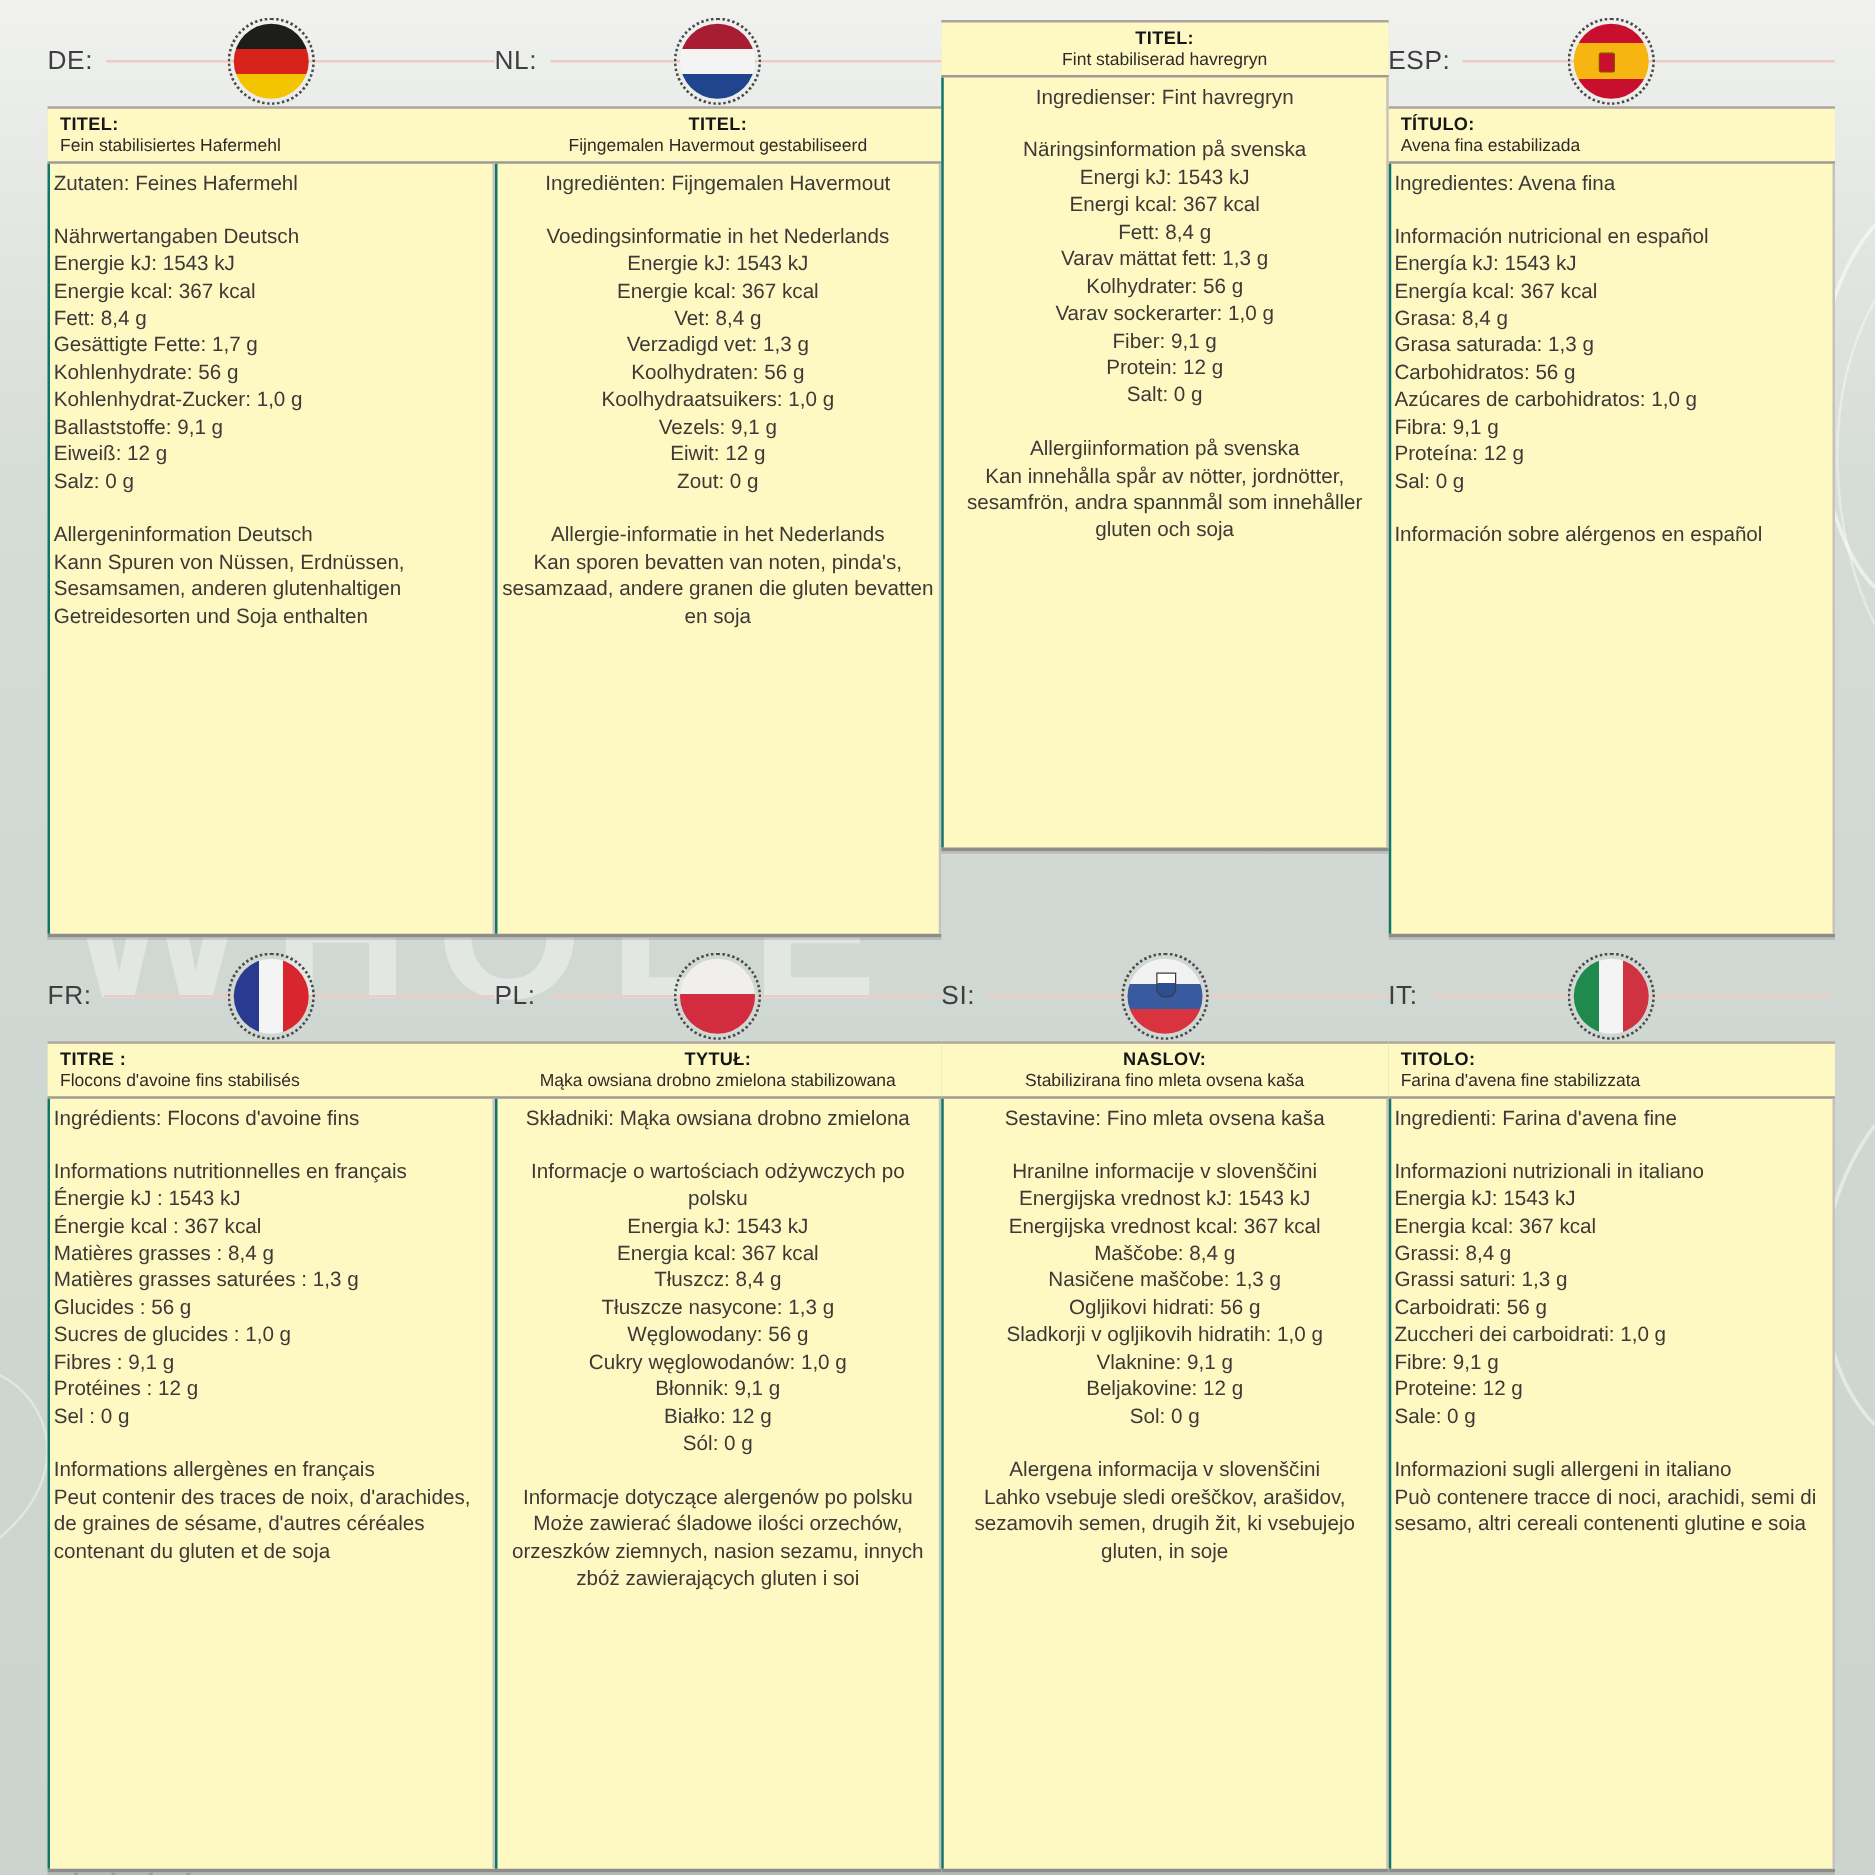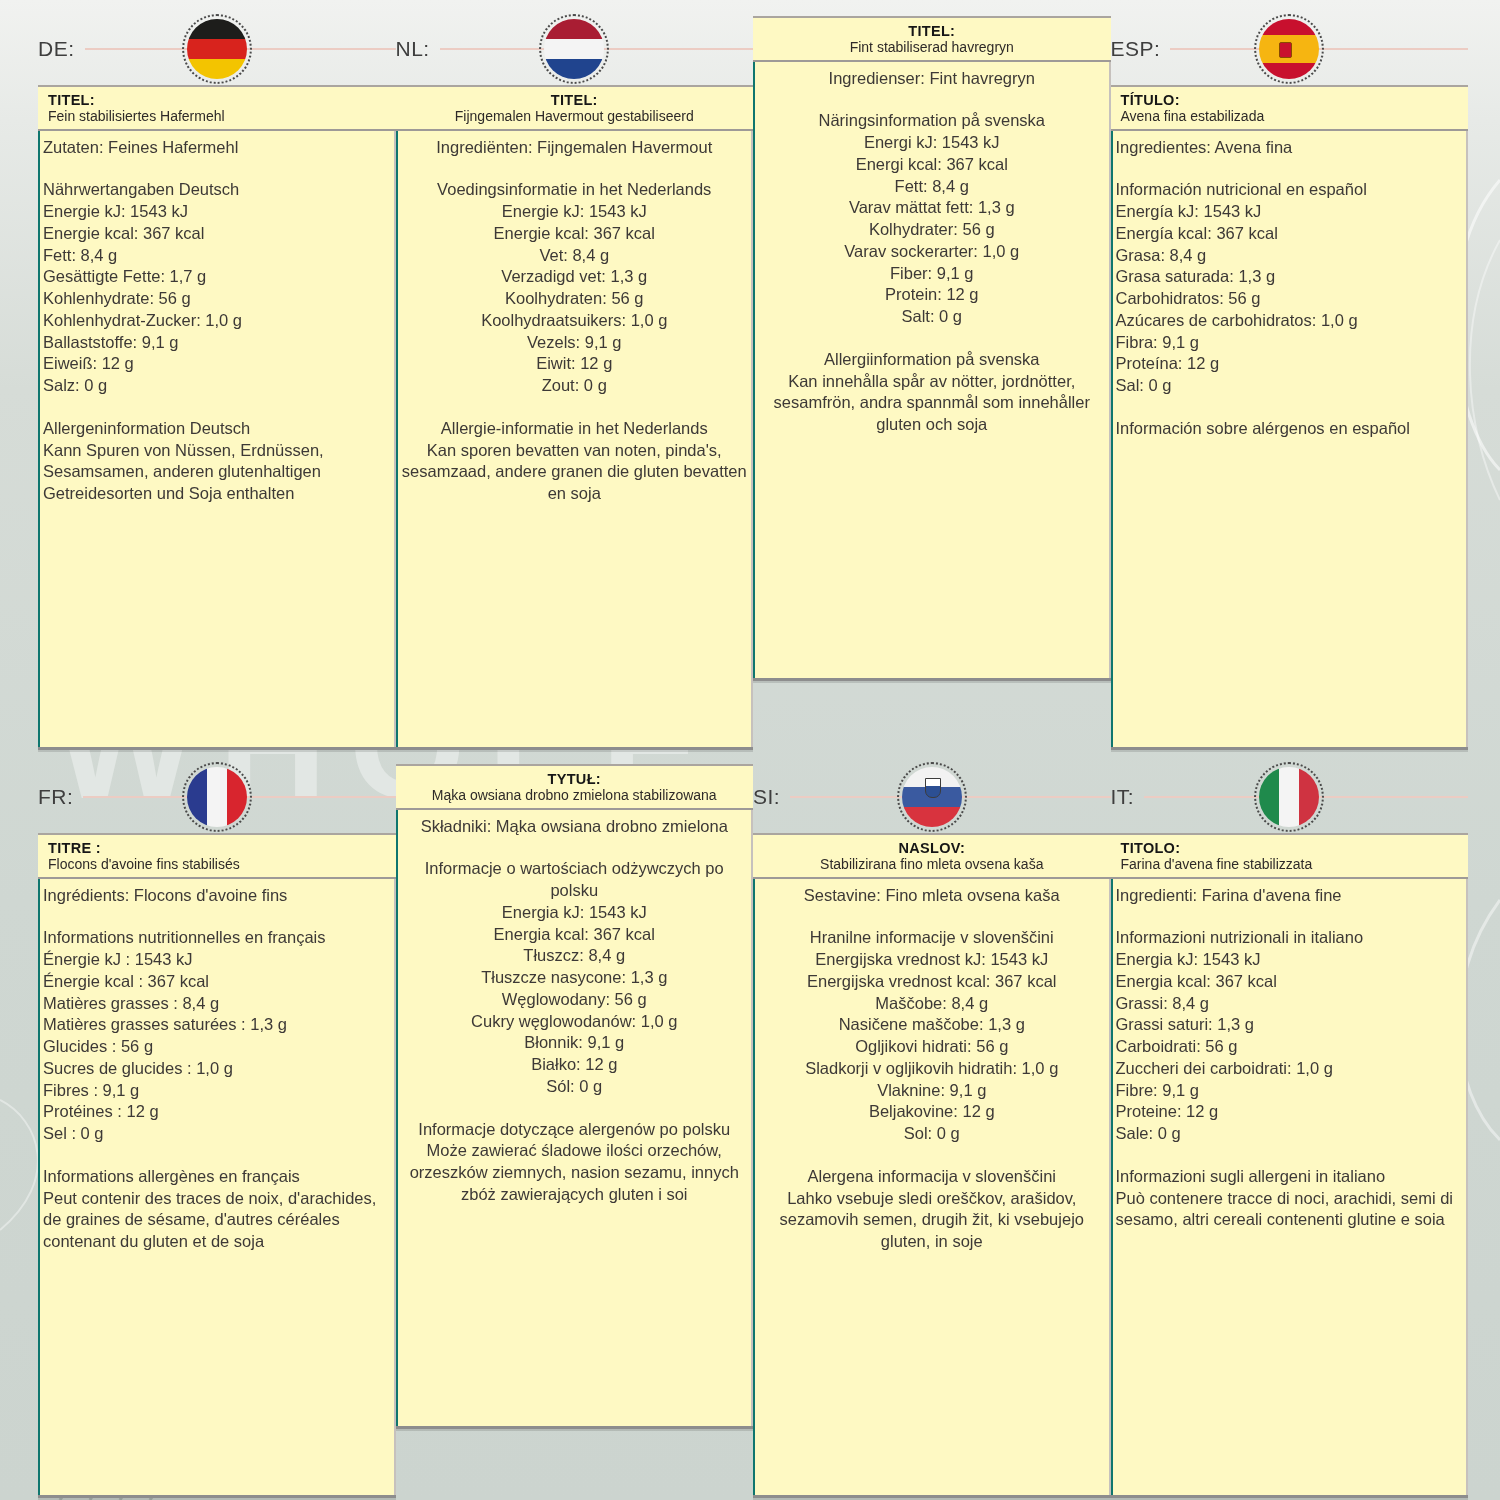--- a/index.html
+++ b/index.html
@@ -232,20 +232,27 @@
             <div class="line">Protéines : 12 g</div>
             <div class="line">Sel : 0 g</div>
           </div>
         <div class="gap"></div>
         <div class="line">Informations allergènes en français</div>
         <div class="line">Peut contenir des traces de noix, d'arachides, de graines de sésame, d'autres céréales contenant du gluten et de soja</div>
       </div>
     </div>
   </div>
     <div class="cell align-center">
+    <div class="hdr">
+      <span class="code">PL:</span>
+      <span class="hline"></span>
+      <span class="flagwrap">
+        <span class="flag flag-poland"></span>
+      </span>
+    </div>
     <div class="card">
       <div class="ctitle">
         <div class="tlabel">TYTUŁ:</div>
         <div class="ttext">Mąka owsiana drobno zmielona stabilizowana</div>
       </div>
       <div class="cbody">
         <div class="line">Składniki: Mąka owsiana drobno zmielona</div>
         <div class="gap"></div>
         <div class="line">Informacje o wartościach odżywczych po polsku</div>
         <div class="nutri-lines">

